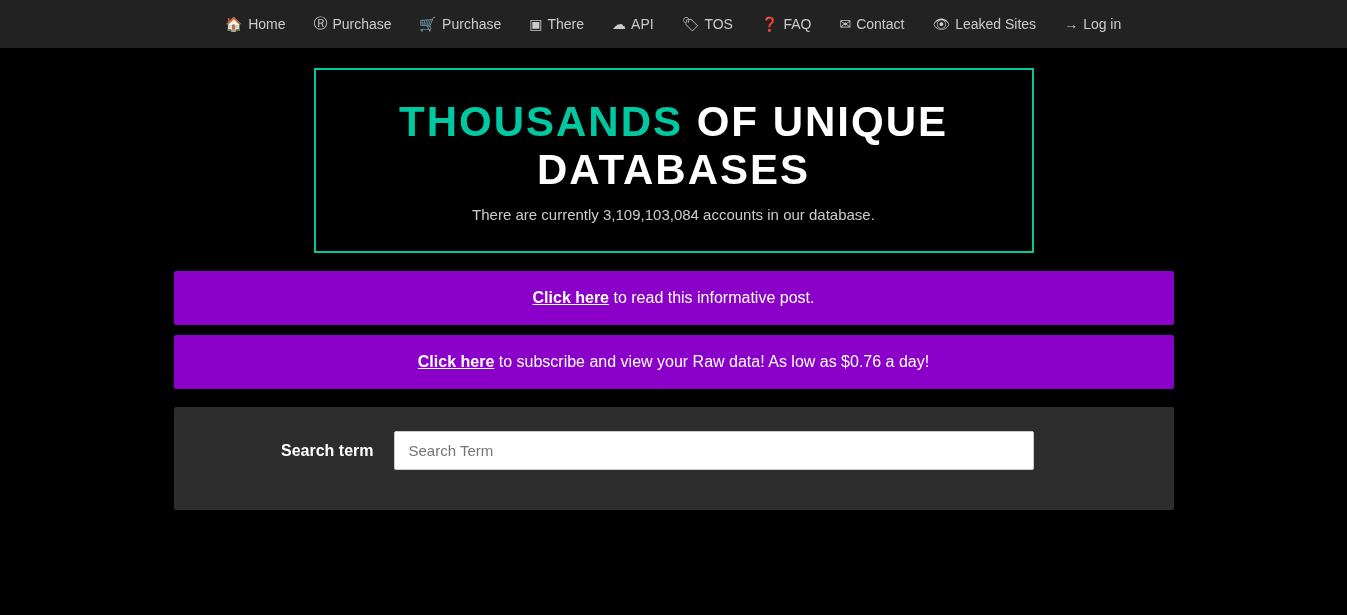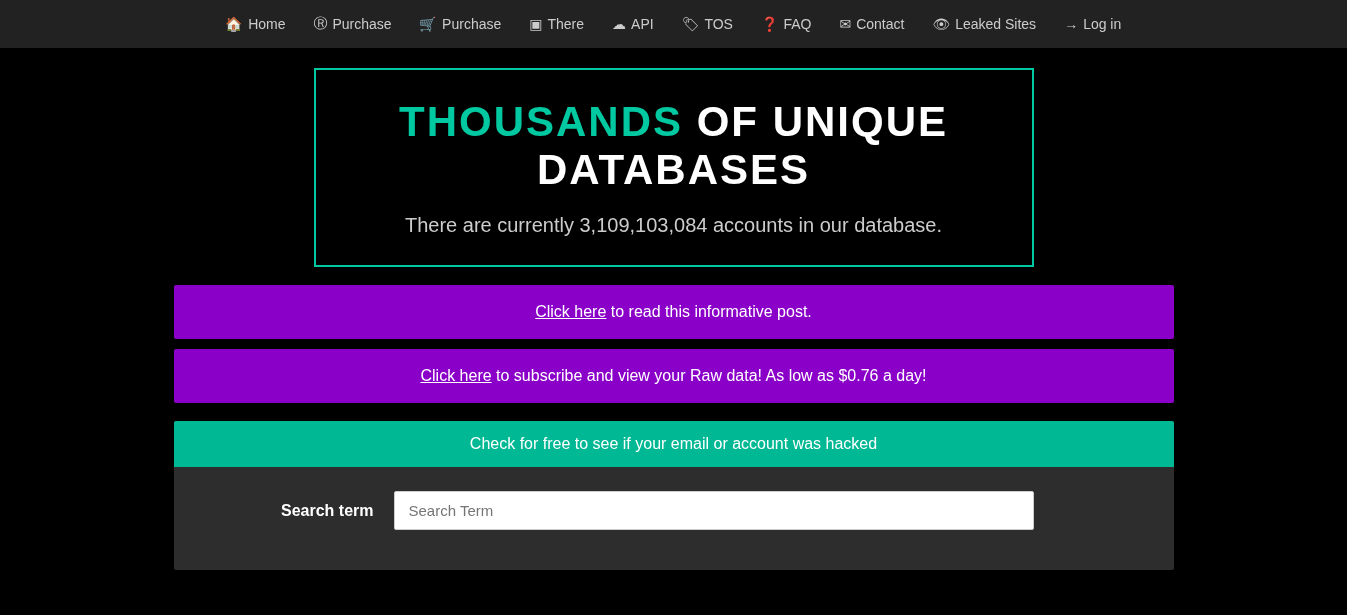--- a/index.html
+++ b/index.html
@@ -56,41 +56,41 @@
       text-transform: uppercase;
     }
     .hero-title .highlight {
       color: #00c8a0;
     }
     .hero-title .normal {
       color: #fff;
     }
     .hero-subtitle {
       color: #ccc;
-      font-size: 20px;
-      margin-top: 20px;
+      font-size: 15px;
+      margin-top: 12px;
     }
 
     
     .banner {
       width: 1000px;
       background: #8b00c8;
       text-align: center;
       padding: 18px;
       margin-bottom: 10px;
       border-radius: 2px;
     }
     .banner a {
       color: #fff;
       font-size: 16px;
       text-decoration: none;
     }
     .banner a .underline-link {
       text-decoration: underline;
-      font-weight: normal;
+      font-weight: bold;
     }
 
     
     .search-section {
       width: 1000px;
       background: #2d2d2d;
       border-radius: 2px;
       overflow: hidden;
       margin-top: 8px;
     }
@@ -207,21 +207,20 @@
     </a>
   </div>
 
   <div class="banner">
     <a href="#">
       <span class="underline-link">Click here</span><span> to subscribe and view your Raw data! As low as $0.76 a day!</span>
     </a>
   </div>
 
   <div class="search-section">
-    <div class="search-header">Check for free to see if your email or account was hacked</div>
     <div class="search-body">
 
       <div class="form-row">
         <div class="form-label">Search term</div>
         <input class="form-control" type="text" placeholder="Search Term" style="">
       </div>
 
 
 
     </div>

